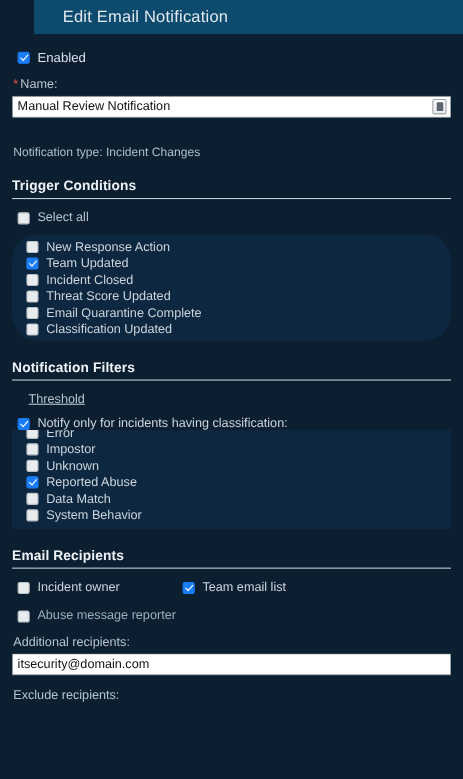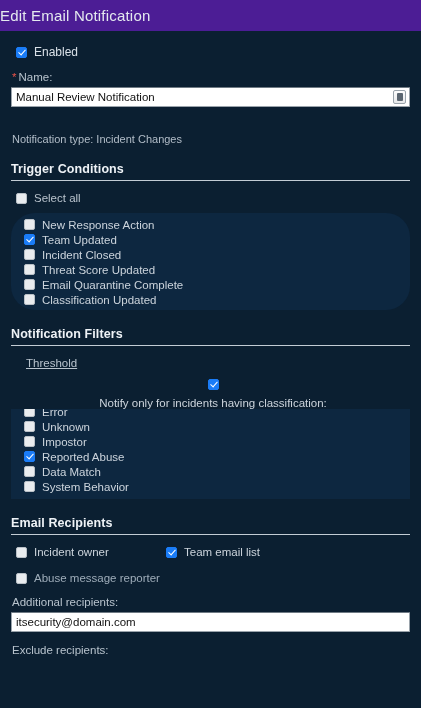--- a/index.html
+++ b/index.html
@@ -9,24 +9,25 @@
     height: 708px;
     background: #0b1f31;
     font-family: "Liberation Sans", sans-serif;
     color: #d6dde5;
     overflow: hidden;
   }
 
   
   .titlebar {
     height: 31px;
-    background: #4c1d95;
-    display: flex;
-    align-items: center;
-    padding: 0 0 0 0;
+    background: #0c4a6e;
+    display: flex;
+    align-items: center;
+    padding: 0 0 0 26px;
+    margin-left: 31px;
   }
   .titlebar-text {
     font-size: 15px;
     color: #e4e9ef;
     letter-spacing: .2px;
   }
 
   .page { padding: 0 11px; }
 
   
@@ -204,21 +205,21 @@
     border-left: 3px solid transparent;
     border-right: 3px solid transparent;
   }
   .sel-arrow .up { border-bottom: 3.5px solid #fff; }
   .sel-arrow .dn { border-top: 3.5px solid #fff; }
   #sel-field { width: 131px; }
   #sel-op { width: 54px; }
   #sel-op .sel-val { text-align: center; padding-right: 2px; }
   #sel-value { width: 95px; }
 
-  .notify-row { margin-top: 10px; padding-left: 5px; flex-direction: column; }
+  .notify-row { margin-top: 10px; padding-left: 5px; }
   .notify-row .cb-label { font-size: 11.5px; color: #ccd4dc; }
 
   
   .recip-grid {
     display: flex;
     padding-left: 5px;
     margin-bottom: 14px;
   }
   .recip-grid .row:first-child { width: 150px; }
   .recip-single { padding-left: 5px; }
@@ -298,25 +299,25 @@
       <span class="cb-label">Notify only for incidents having classification:</span>
     </div>
 
     <div class="list-panel" id="classification-list">
       <div class="row clipped-top">
         <span class="cb"></span>
         <span class="cb-label">Error</span>
       </div>
       <div class="row">
         <span class="cb"></span>
+        <span class="cb-label">Impostor</span>
+      </div>
+      <div class="row">
+        <span class="cb"></span>
         <span class="cb-label">Unknown</span>
-      </div>
-      <div class="row">
-        <span class="cb"></span>
-        <span class="cb-label">Impostor</span>
       </div>
       <div class="row">
         <span class="cb checked"></span>
         <span class="cb-label">Reported Abuse</span>
       </div>
       <div class="row">
         <span class="cb"></span>
         <span class="cb-label">Data Match</span>
       </div>
       <div class="row">

